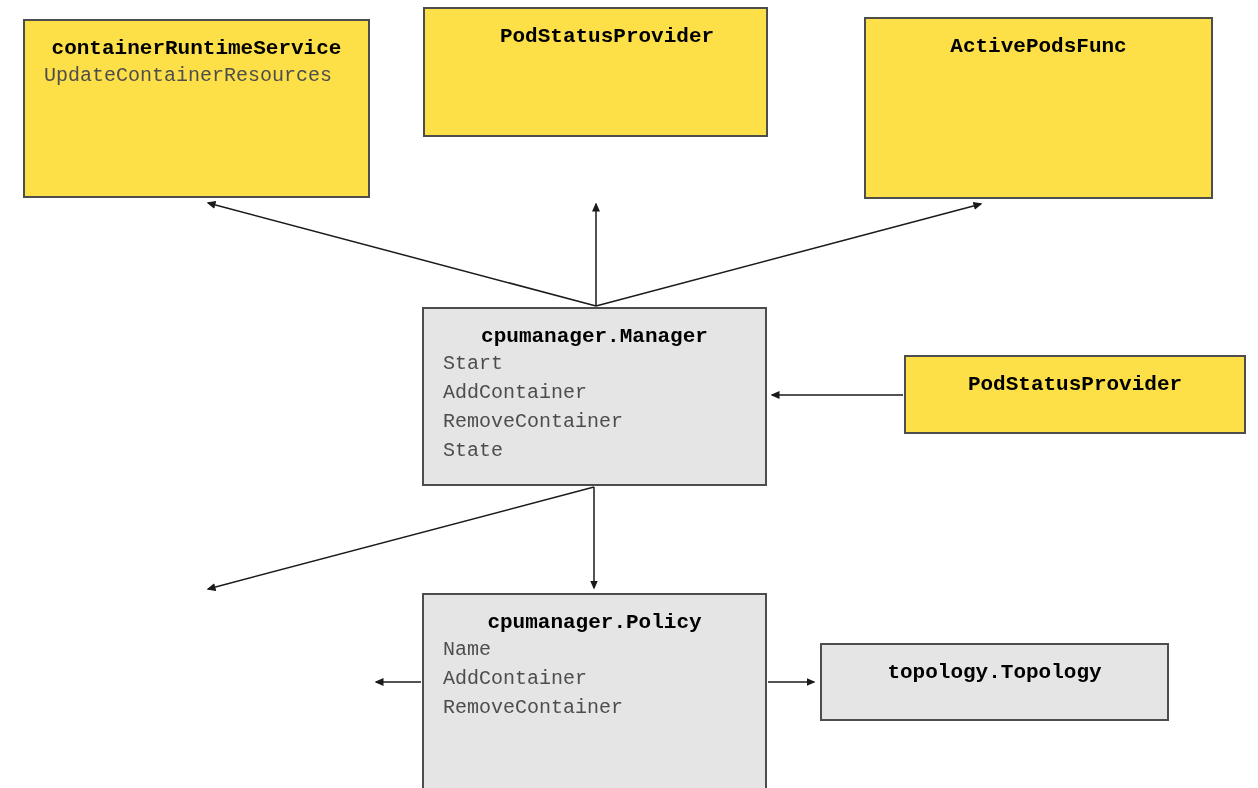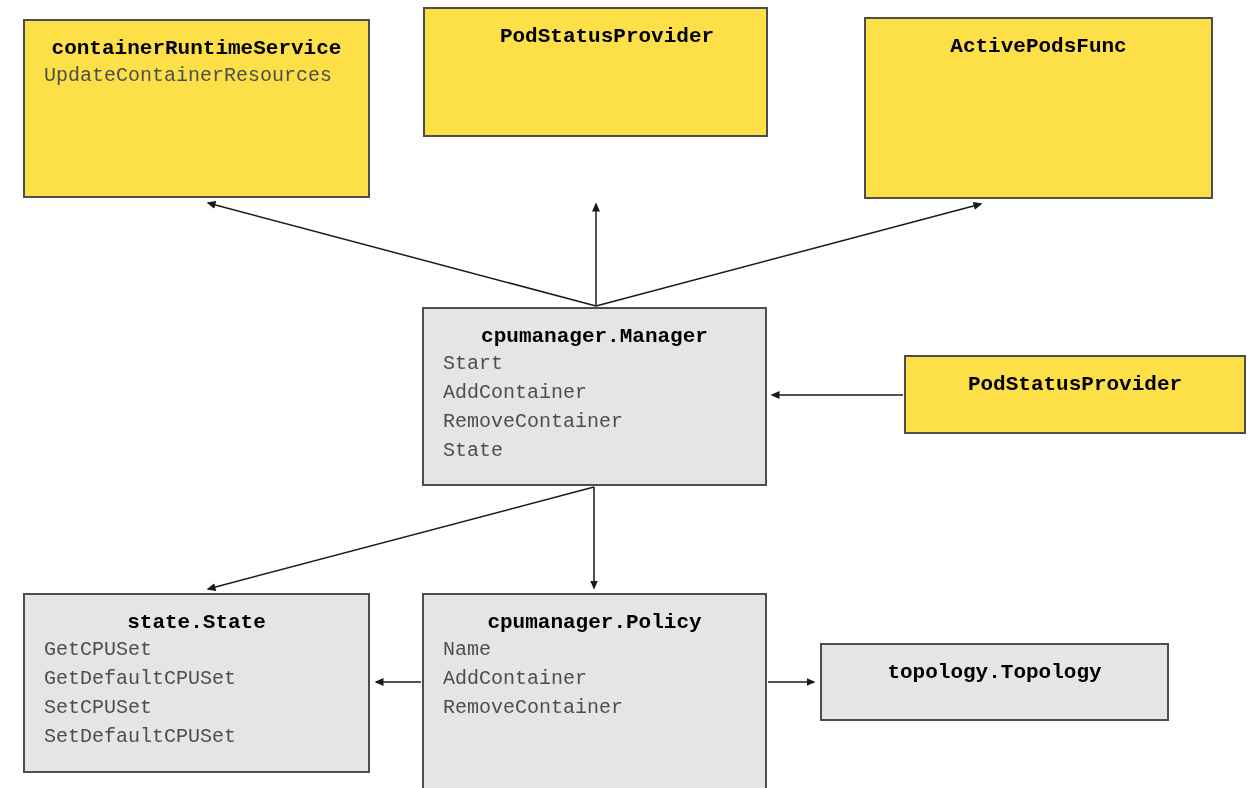--- a/index.html
+++ b/index.html
@@ -75,27 +75,20 @@
     <div class="node-methods">Start
 AddContainer
 RemoveContainer
 State</div>
   </div>
 
   <div class="node" style="left:904px; top:355px; width:342px; height:79px;">
     <div class="node-title">PodStatusProvider</div>
   </div>
 
-  <div class="node highlight" style="left:23px; top:593px; width:347px; height:180px;">
-    <div class="node-title">state.State</div>
-    <div class="node-methods">GetCPUSet
-GetDefaultCPUSet
-SetCPUSet
-SetDefaultCPUSet</div>
-  </div>
 
   <div class="node highlight" style="left:422px; top:593px; width:345px; height:224px;">
     <div class="node-title">cpumanager.Policy</div>
     <div class="node-methods">Name
 AddContainer
 RemoveContainer</div>
   </div>
 
   <div class="node highlight" style="left:820px; top:643px; width:349px; height:78px;">
     <div class="node-title">topology.Topology</div>

